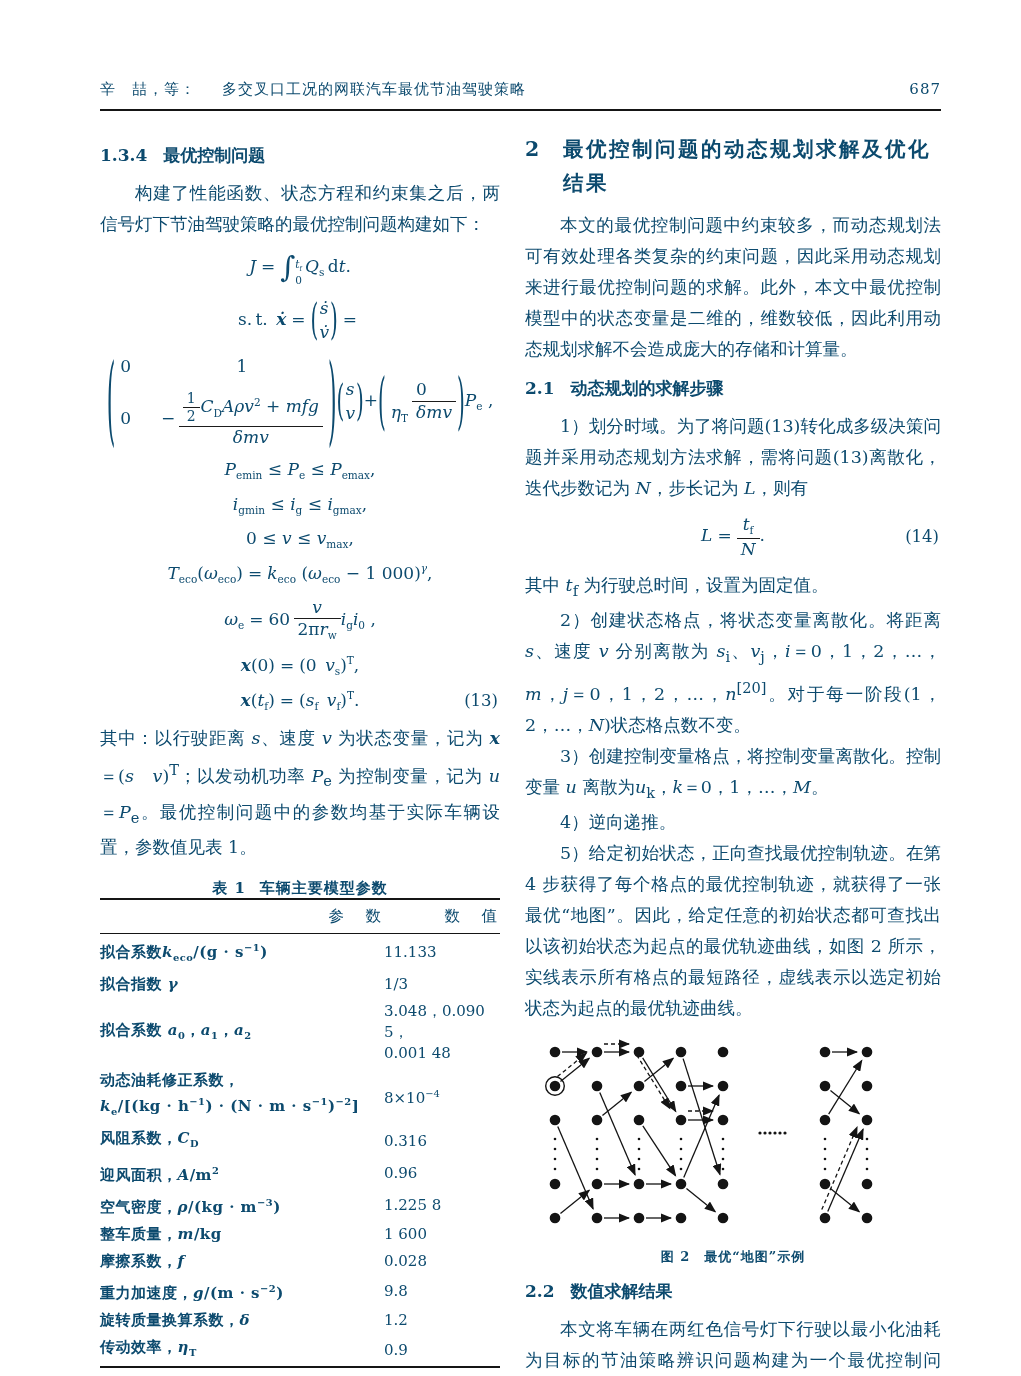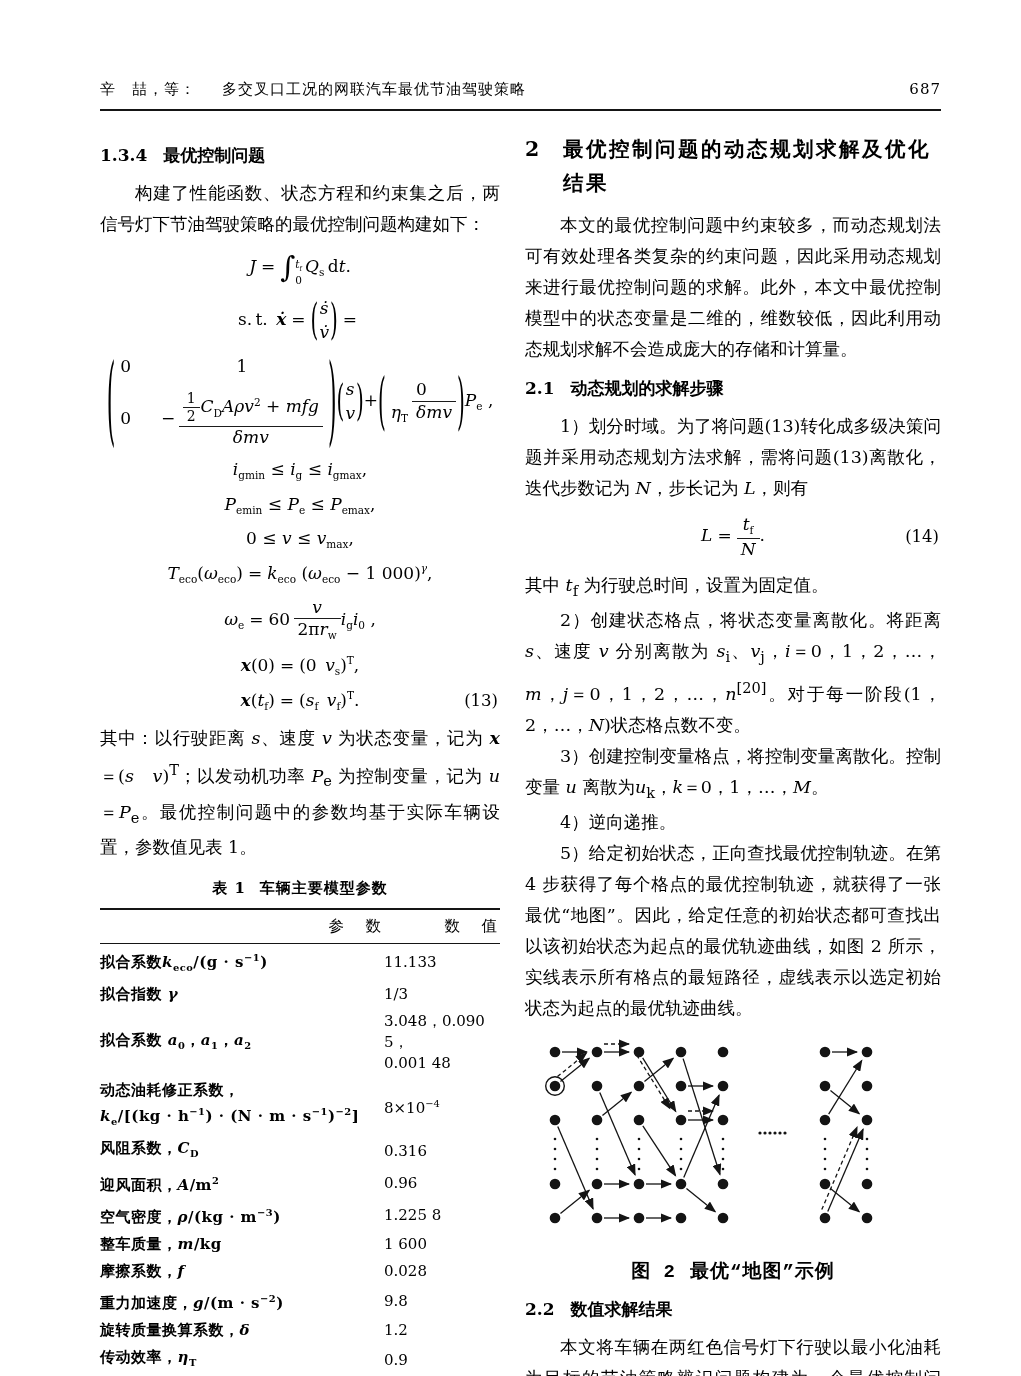--- a/index.html
+++ b/index.html
@@ -1,16 +1,16 @@
 <!DOCTYPE html>
 <html><head>
 <meta charset="utf-8">
 <style>
   html,body{margin:0;padding:0;background:#ffffff;}
-  .page{position:relative;width:1021px;height:1376px;background:#ffffff;color:#000000;
+  .page{position:relative;width:1021px;height:1376px;background:#ffffff;color:#0c4a6e;
         font-family:"DejaVu Serif","Liberation Serif",serif;overflow:hidden;}
   
   .hdr{position:absolute;left:100px;right:80px;top:80px;display:flex;justify-content:space-between;
        font-size:15px;letter-spacing:1px;}
   .hdr-left .sp{display:inline-block;width:26px;}
   .hrule{position:absolute;left:100px;right:80px;top:109px;height:2px;background:#151515;}
   
   .col{position:absolute;top:132px;}
   .col-left{left:100px;width:400px;}
   .col-right{left:525px;width:416px;}
@@ -36,31 +36,31 @@
   .p2{transform:scaleY(2.1);}
   .p3{transform:scaleY(3.1);}
   .p4{transform:scaleY(4.4);font-size:22px;}
   .mat{display:inline-grid;grid-template-columns:auto auto;column-gap:30px;row-gap:12px;
        align-items:center;justify-items:center;vertical-align:middle;margin:0 5px;}
   .int{font-size:29px;font-style:italic;vertical-align:middle;line-height:1;}
   .lim{display:inline-flex;flex-direction:column;font-size:10.5px;line-height:1.15;vertical-align:middle;
        margin:8px 3px 0 0;text-align:left;}
   
   .tbl{margin-top:16px;}
-  .tbl-cap{text-align:center;font-weight:bold;font-size:15px;margin-bottom:10px;letter-spacing:1px;}
+  .tbl-cap{text-align:center;font-weight:bold;font-size:15px;letter-spacing:1px;}
   .tbl-cap .sp{display:inline-block;width:14px;}
   table.t1{width:100%;border-collapse:collapse;font-size:15px;border-top:2px solid #151515;border-bottom:2px solid #151515;}
   table.t1 th{font-weight:normal;font-size:15.5px;padding:6px 0;border-bottom:1px solid #151515;text-align:right;letter-spacing:3px;}
   table.t1 td{padding:3px 0;line-height:21px;vertical-align:middle;}
   td.p-cell{padding-left:2px;letter-spacing:0.5px;font-weight:bold;}
   td.v-cell{width:29%;margin-left:25px;}
   table.t1 sub,table.t1 sup{font-size:0.66em;}
   
   .fig{margin:12px 0 2px 8px;}
-  .figcap{text-align:center;font-weight:bold;font-size:19px;margin:18px 0 10px;letter-spacing:1px;font-family:Liberation Mono, monospace;}
+  .figcap{text-align:center;font-weight:bold;font-size:13px;margin:8px 0 10px;letter-spacing:1px;}
   .figcap .sp{display:inline-block;width:14px;}
 </style>
 </head>
 <body>
 
 <div class="page">
 
   <div class="hdr">
     <span class="hdr-left"><span>辛　喆，等：</span><span class="sp"></span><span>多交叉口工况的网联汽车最优节油驾驶策略</span></span>
     <span class="hdr-page">687</span>
@@ -93,22 +93,22 @@
                     </span><i>C</i><sub>D</sub><i>Aρv</i><sup>2</sup> + <i>mfg</i></span>
                   <span class="den"><i>δmv</i></span>
                 </span></span>
             </span><span class="pp p4">)</span><span class="pp p2">(</span><span class="cv">
               <span><i>s</i></span>
               <span><i>v</i></span>
             </span><span class="pp p2">)</span>+<span class="pp p3">(</span><span class="cv">
               <span>0</span>
               <span class="frac"><span class="num"><i>η</i><sub>T</sub></span><span class="den"><i>δmv</i></span></span>
             </span><span class="pp p3">)</span><i>P</i><sub>e</sub> ,</span></div>
+        <div class="eqline"><span><i>P</i><sub>emin</sub> ≤ <i>P</i><sub>e</sub> ≤ <i>P</i><sub>emax</sub>,</span></div>
         <div class="eqline"><span><i>i</i><sub>gmin</sub> ≤ <i>i</i><sub>g</sub> ≤ <i>i</i><sub>gmax</sub>,</span></div>
-        <div class="eqline"><span><i>P</i><sub>emin</sub> ≤ <i>P</i><sub>e</sub> ≤ <i>P</i><sub>emax</sub>,</span></div>
         <div class="eqline"><span>0 ≤ <i>v</i> ≤ <i>v</i><sub>max</sub>,</span></div>
         <div class="eqline"><span><i>T</i><sub>eco</sub>(<i>ω</i><sub>eco</sub>)<span class="rel">=</span><i>k</i><sub>eco</sub> (<i>ω</i><sub>eco</sub> − 1 000)<sup><i>γ</i></sup>,</span></div>
         <div class="eqline"><span><i>ω</i><sub>e</sub><span class="rel">=</span>60 <span class="frac">
               <span class="num"><i>v</i></span>
               <span class="den">2π<i>r</i><sub>w</sub></span>
             </span><i>i</i><sub>g</sub><i>i</i><sub>0</sub> ,</span></div>
         <div class="eqline"><span><b><i>x</i></b>(0)<span class="rel">=</span>(0 <i>v</i><sub>s</sub>)<sup>T</sup>,</span></div>
         <div class="eqline"><span><b><i>x</i></b>(<i>t</i><sub>f</sub>)<span class="rel">=</span>(<i>s</i><sub>f</sub> <i>v</i><sub>f</sub>)<sup>T</sup>.</span><span class="eqno">(13)</span></div>
       </div>
     <p class="body">其中：以行驶距离 <i>s</i>、速度 <i>v</i> 为状态变量，记为 <b><i>x</i></b>＝(<i>s</i>　<i>v</i>)<sup>T</sup>；以发动机功率 <i>P</i><sub>e</sub> 为控制变量，记为 <i>u</i>＝<i>P</i><sub>e</sub>。最优控制问题中的参数均基于实际车辆设置，参数值见表 1。</p>

